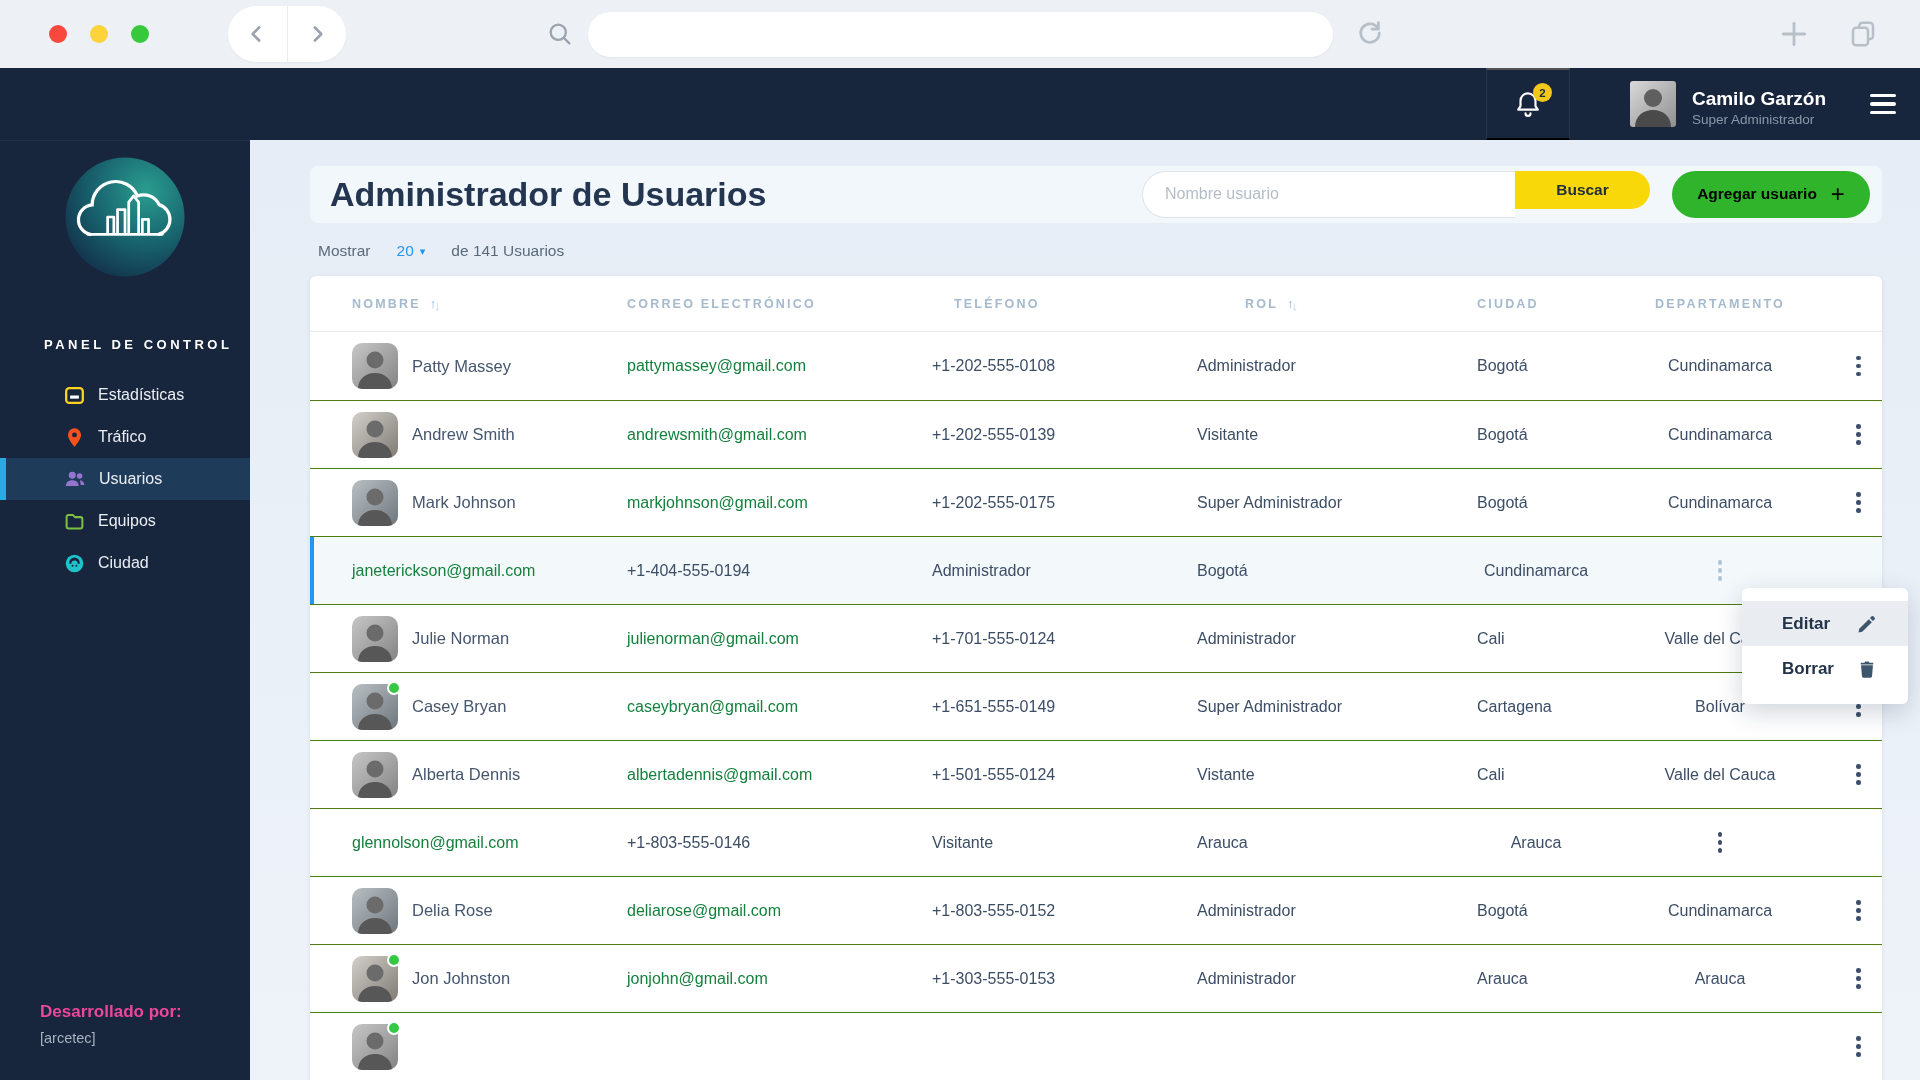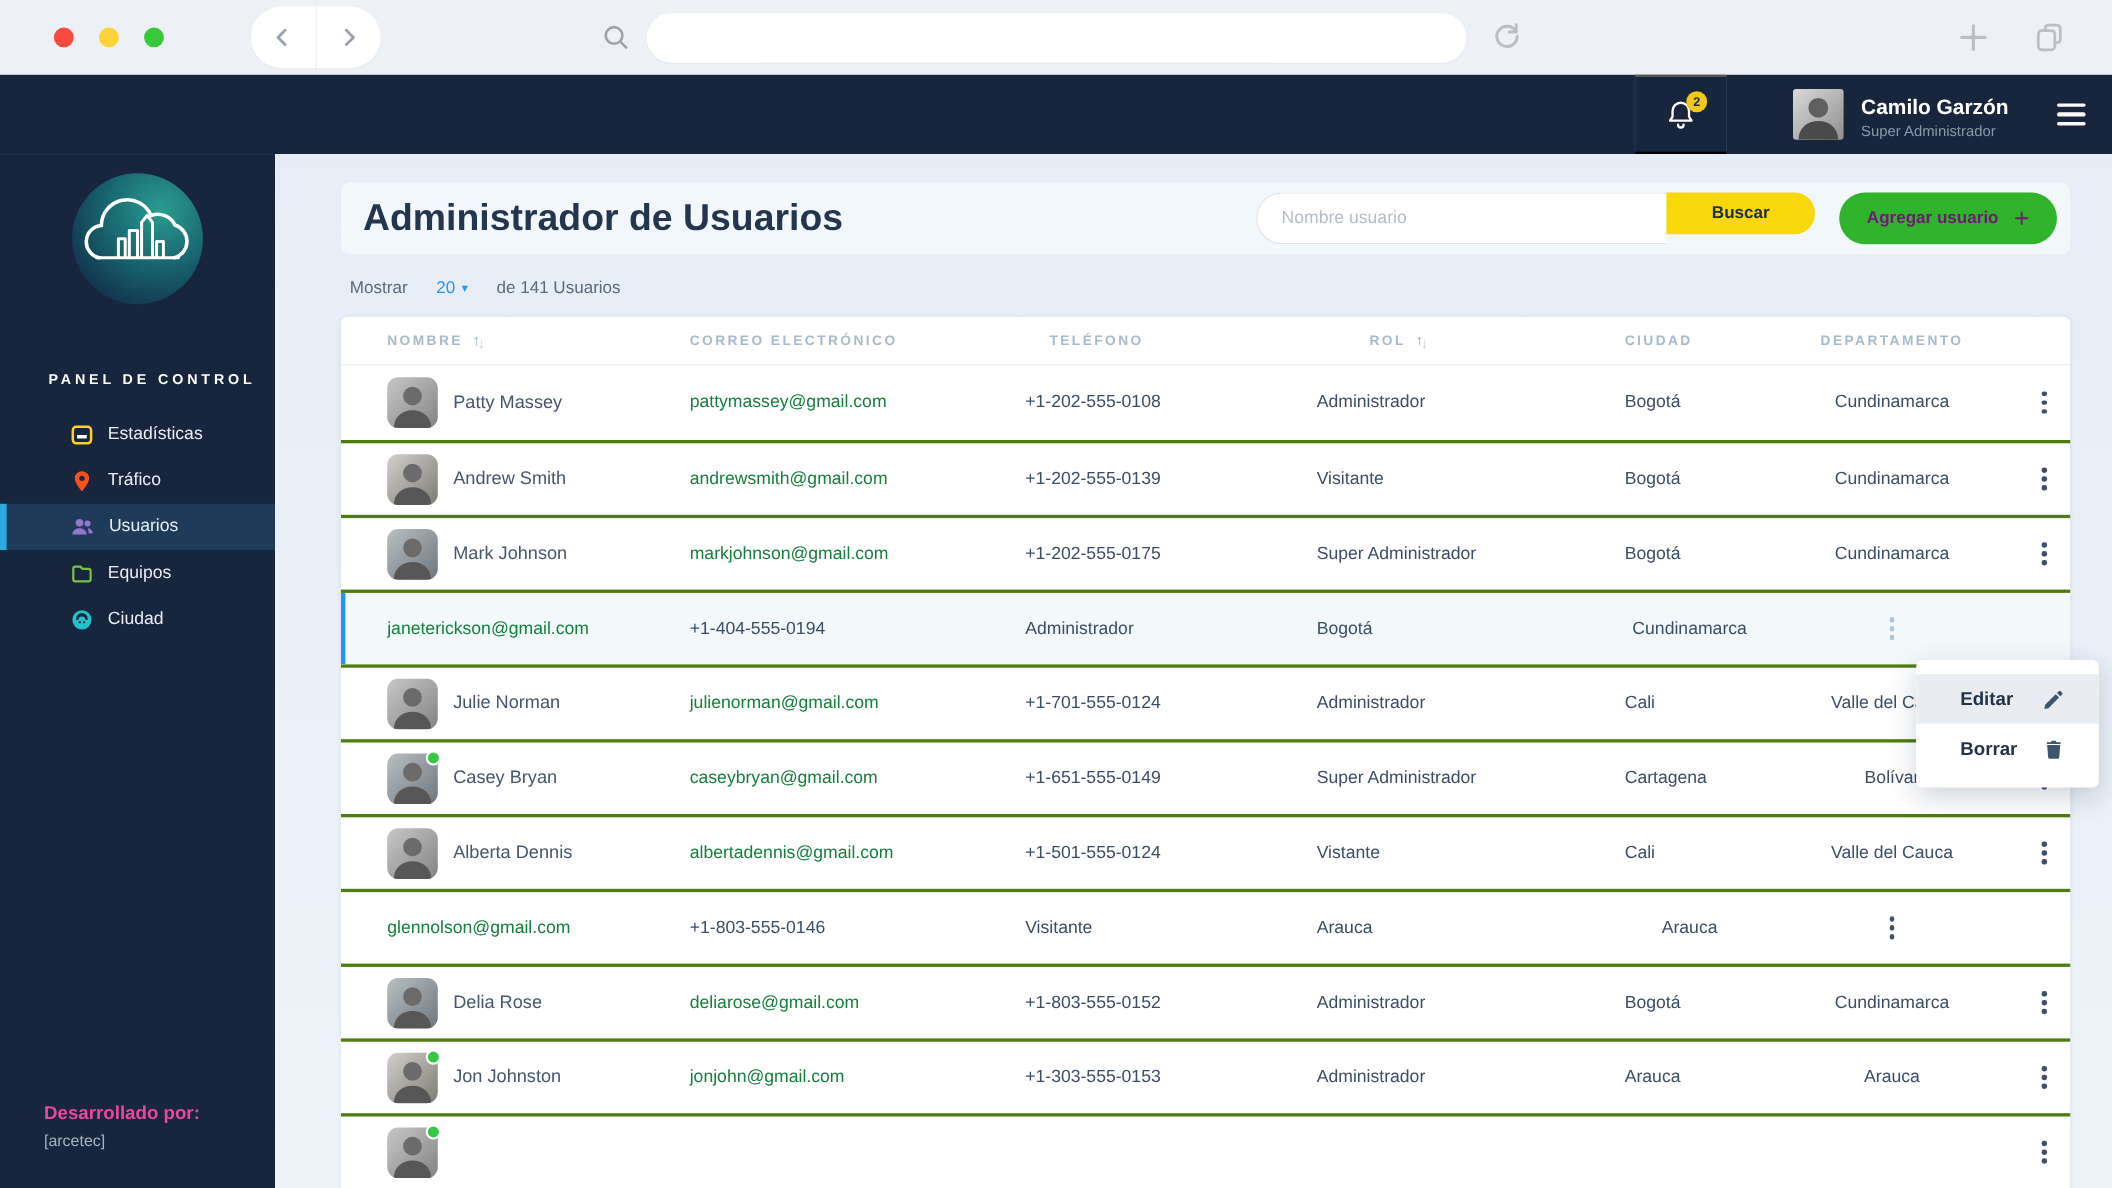--- a/index.html
+++ b/index.html
@@ -59,43 +59,43 @@
   .title-panel { margin-top:26px; height:96px; background:#f2f7fc; border-radius:8px;
     display:flex; align-items:center; padding:0 12px 0 20px; }
   .page-title { font-size:34px; font-weight:700; color:#24364f; }
   .search-group { margin-left:auto; display:flex; }
   .search-input { width:373px; height:47px; background:#fff; border:1px solid #dde3e9; border-right:none;
     border-radius:24px 0 0 24px; padding-left:22px; font-size:16px; color:#44556a; outline:none; }
   .search-input::placeholder { color:#b4bdc7; }
   .search-btn { width:135px; height:38px; background:#f8d808; border:none; border-radius:0 24px 24px 0;
     font-family:inherit; font-size:15.5px; font-weight:700; color:#202f40; cursor:pointer; }
   .add-btn { margin-left:22px; width:198px; height:47px; background:#2fb42c; border:none; border-radius:24px;
-    font-family:inherit; font-size:15.5px; font-weight:700; color:#701a75; cursor:pointer;
+    font-family:inherit; font-size:15.5px; font-weight:700; color:#000000; cursor:pointer;
     display:flex; align-items:center; justify-content:center; gap:14px; }
   .add-plus { font-size:24px; font-weight:400; line-height:1; }
 
   .show-row { margin-top:18px; height:36px; display:flex; align-items:center; padding-left:8px;
     font-size:15.5px; color:#5a6a7a; }
   .show-size { margin-left:26px; color:#2196f3; display:flex; align-items:center; gap:6px; cursor:pointer; background:none; border:none; font:inherit; }
   .caret { font-size:11px; }
   .show-total { margin-left:26px; }
 
   
   .table-card { margin-top:14px; flex:1; background:#fff; border-radius:6px 6px 0 0;
     box-shadow:0 1px 5px rgba(26,43,66,.09); position:relative; }
   .grid { display:grid; grid-template-columns:275px 305px 265px 280px 118px 250px 1fr;
     align-items:center; padding:0 10px 0 42px; }
-  .thead { height:44px; border-bottom:1px solid #e7ebef; }
+  .thead { height:56px; border-bottom:1px solid #e7ebef; }
   .th { font-size:12.5px; font-weight:700; letter-spacing:2.2px; color:#a5bace; display:flex; align-items:center; }
   .th-phone { padding-left:22px; } .th-rol { padding-left:48px; }
   .th-depto { justify-content:center; }
   .sort { display:inline-flex; margin-left:9px; font-size:13px; letter-spacing:0; }
   .sort .up { color:#7fb3de; } .sort .dn { color:#c3d2e0; margin-left:-2px; position:relative; top:2px; }
 
-  .trow { height:68px; border-top:3px solid #4d7c0f; font-size:16px; color:#3c4d66; }
+  .trow { height:68px; border-top:1px solid #4d7c0f; font-size:16px; color:#3c4d66; }
   .trow:first-child { border-top:none; }
   .trow.selected { background:#f3f8fb; box-shadow:inset 4px 0 0 #2196f3; }
   .c-name { display:flex; align-items:center; gap:14px; }
   .avatar { width:46px; height:46px; border-radius:10px; position:relative;
     background:linear-gradient(135deg,#c7c7c7,#838383); flex:none; }
   .avatar svg { border-radius:10px; }
   .trow:nth-child(2n) .avatar { background:linear-gradient(135deg,#d3d0cb,#7e7a74); }
   .trow:nth-child(3n) .avatar { background:linear-gradient(135deg,#b9c0c4,#6e767c); }
   .online-dot { display:none; position:absolute; top:-3px; right:-3px; width:14px; height:14px;
     border-radius:50%; background:#35c845; border:2.5px solid #fff; }

